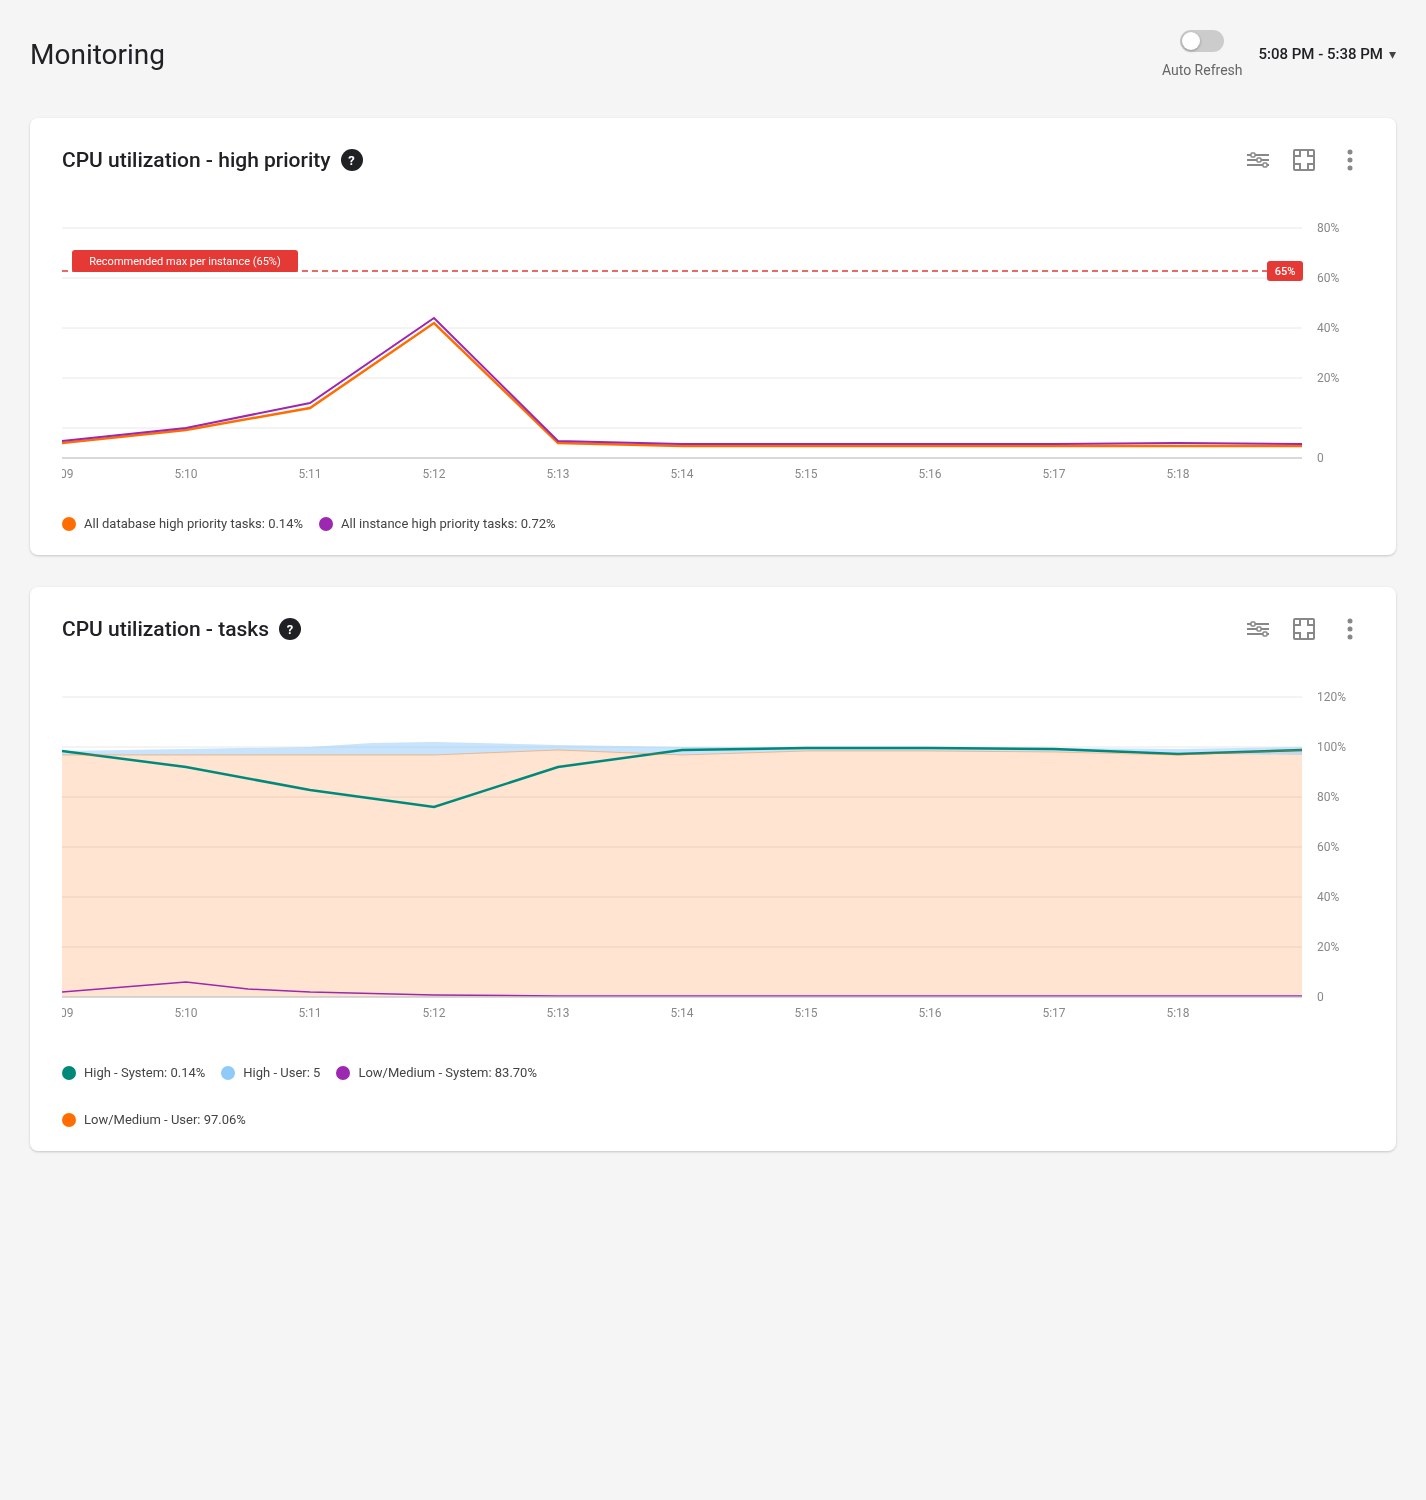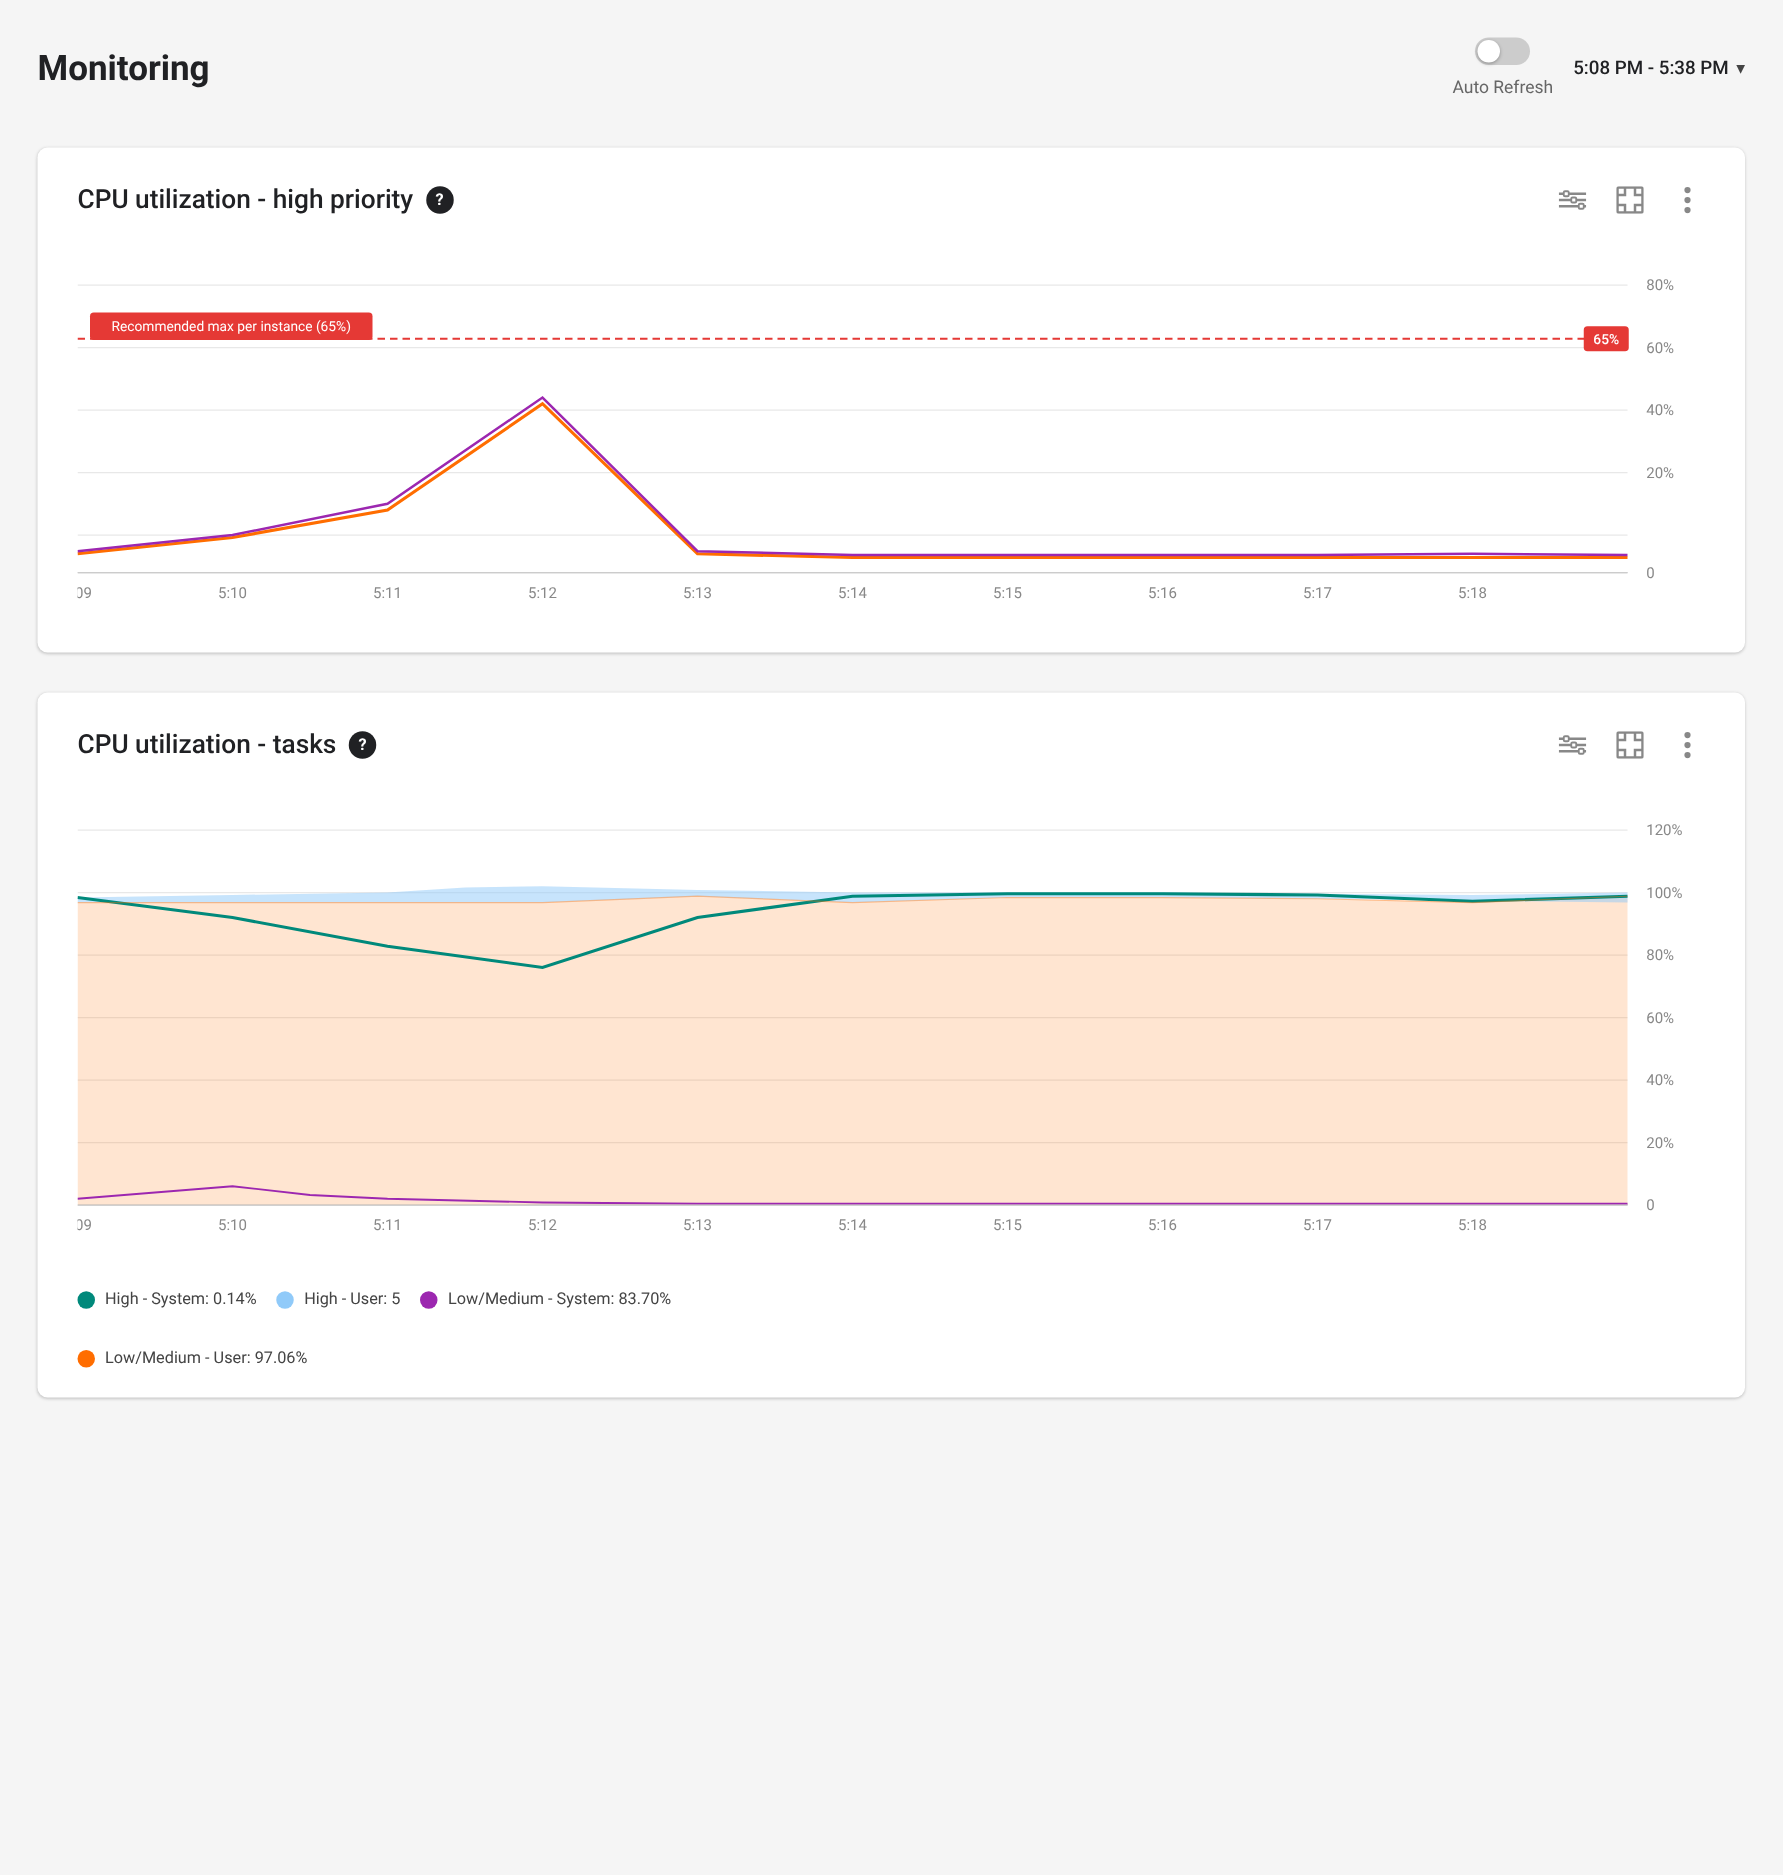--- a/index.html
+++ b/index.html
@@ -13,21 +13,21 @@
     }
     .header {
       display: flex;
       align-items: center;
       justify-content: space-between;
       margin-bottom: 30px;
       padding: 10px 0;
     }
     .header-title {
       font-size: 28px;
-      font-weight: 700;
+      font-weight: 400;
       color: #202124;
     }
     .header-right {
       display: flex;
       align-items: center;
       gap: 16px;
     }
     .toggle-container {
       display: flex;
       align-items: center;
@@ -239,20 +239,30 @@
         <text x="1116" y="280" fill="#888" font-size="12" text-anchor="middle">5:18</text>
 
         <text x="1255" y="34" fill="#888" font-size="12" text-anchor="start">80%</text>
         <text x="1255" y="84" fill="#888" font-size="12" text-anchor="start">60%</text>
         <text x="1255" y="134" fill="#888" font-size="12" text-anchor="start">40%</text>
         <text x="1255" y="184" fill="#888" font-size="12" text-anchor="start">20%</text>
         <text x="1255" y="264" fill="#888" font-size="12" text-anchor="start">0</text>
       </svg>
     </div>
 
+    <div class="legend">
+      <div class="legend-item">
+        <div class="legend-dot" style="background:#FF6D00;"></div>
+        <span>All database high priority tasks: 0.14%</span>
+      </div>
+      <div class="legend-item">
+        <div class="legend-dot" style="background:#9C27B0;"></div>
+        <span>All instance high priority tasks: 0.72%</span>
+      </div>
+    </div>
   </div>
 </div>
 
 <div class="chart-card">
   <div class="card-header">
     <div class="card-title-group">
       <span class="card-title">CPU utilization - tasks</span>
       <div class="help-icon">?</div>
     </div>
     <div class="card-actions">

